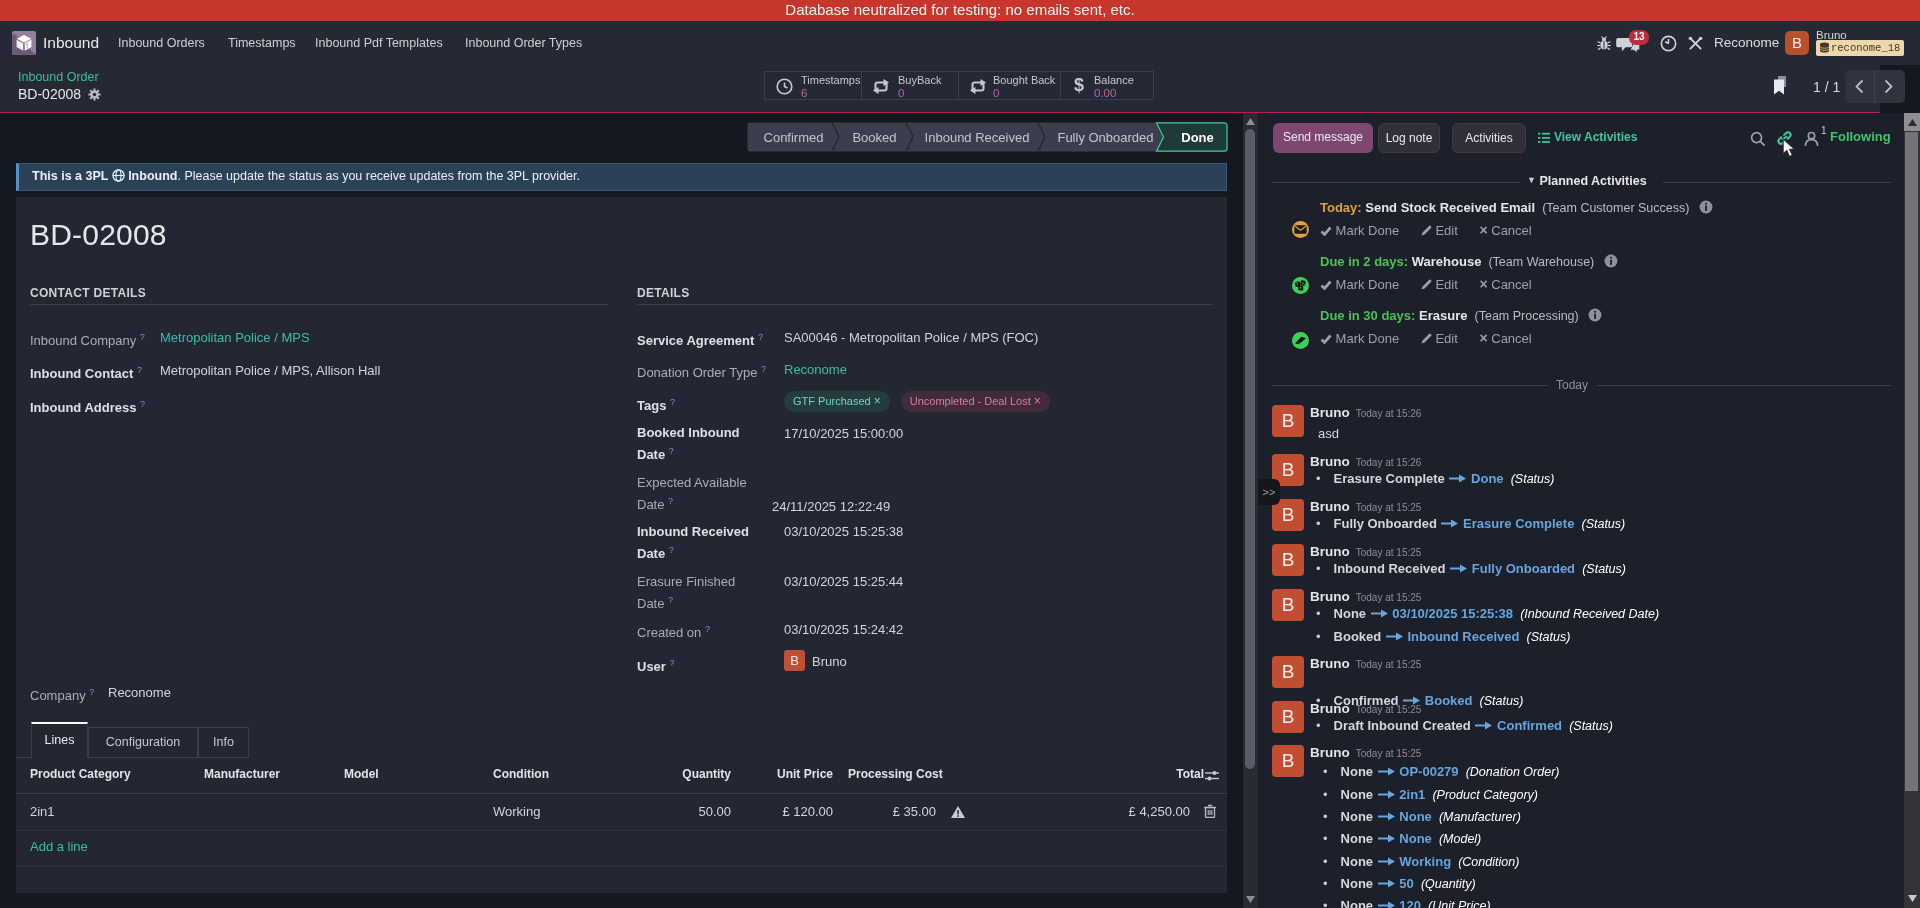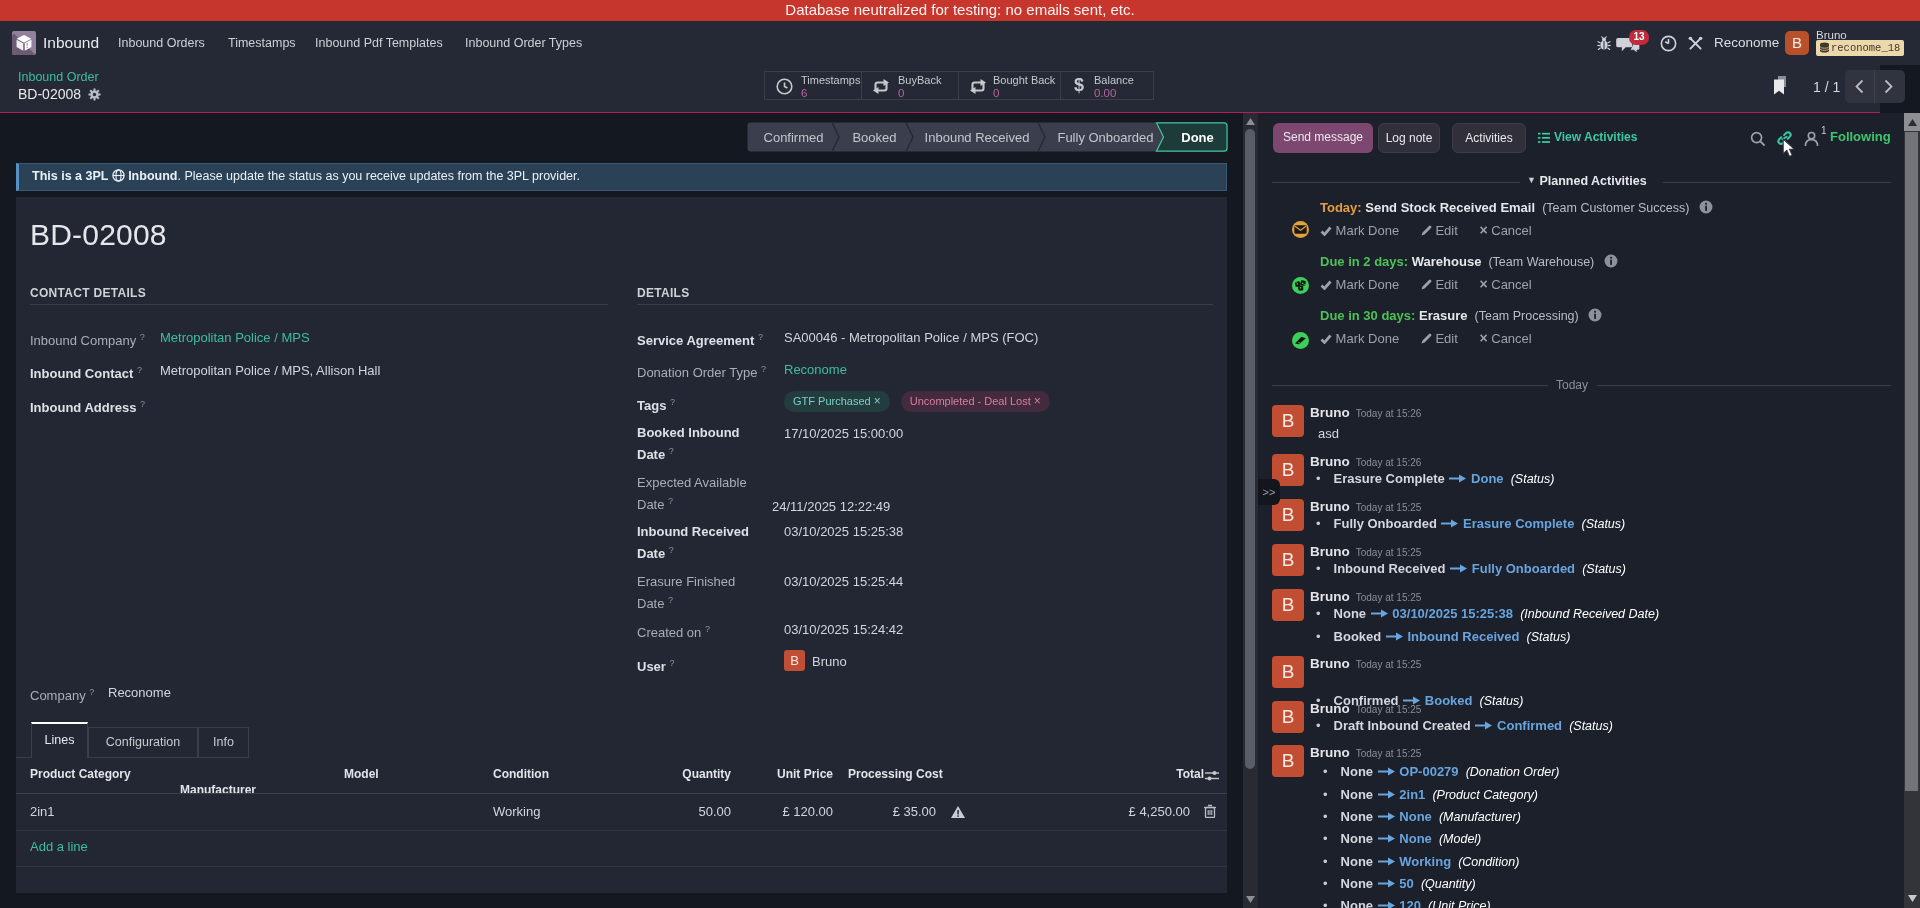--- a/index.html
+++ b/index.html
@@ -250,21 +250,21 @@
     <div class="lblb" style="left:621px;top:457px;">User <sup class="q">?</sup></div>
     <div class="abs" style="left:768px;top:453px;width:21px;height:21px;background:#c14f35;border-radius:3px;color:#f4e9e4;font-size:13px;text-align:center;line-height:21px;">B</div>
     <div class="val" style="left:796px;top:455px;">Bruno</div>
 
     <div class="divider" style="left:0px;top:560px;width:15px;border-color:#3a3e49;"></div>
       <div class="tab" style="left:15px;top:525px;width:57px;height:36px;border-top:2px solid #ffffff;border-bottom:none;color:#e8e9ed;background:#232734;line-height:32px;">Lines</div>
     <div class="tab" style="left:72px;top:530px;width:110px;">Configuration</div>
     <div class="tab" style="left:182px;top:530px;width:51px;">Info</div>
 
     <div class="th" style="left:14px;top:570px;">Product Category</div>
-    <div class="th" style="left:164px;top:570px;margin-top:16px;">Manufacturer</div>
+    <div class="th" style="left:188px;top:570px;">Manufacturer</div>
     <div class="th" style="left:328px;top:570px;">Model</div>
     <div class="th" style="left:477px;top:570px;">Condition</div>
     <div class="th" style="left:585px;top:570px;width:130px;text-align:right;">Quantity</div>
     <div class="th" style="left:727px;top:570px;width:90px;text-align:right;">Unit Price</div>
     <div class="th" style="left:832px;top:570px;width:88px;text-align:right;">Processing Cost</div>
     <div class="th" style="left:1084px;top:570px;width:104px;text-align:right;">Total</div>
     <svg class="abs" style="left:1189px;top:573px;" width="14" height="11" viewBox="0 0 14 11">
       <g stroke="#c6c8cd" stroke-width="1.4">
           <line x1="0" y1="3" x2="14" y2="3"></line>
           <line x1="0" y1="8.5" x2="14" y2="8.5"></line>

